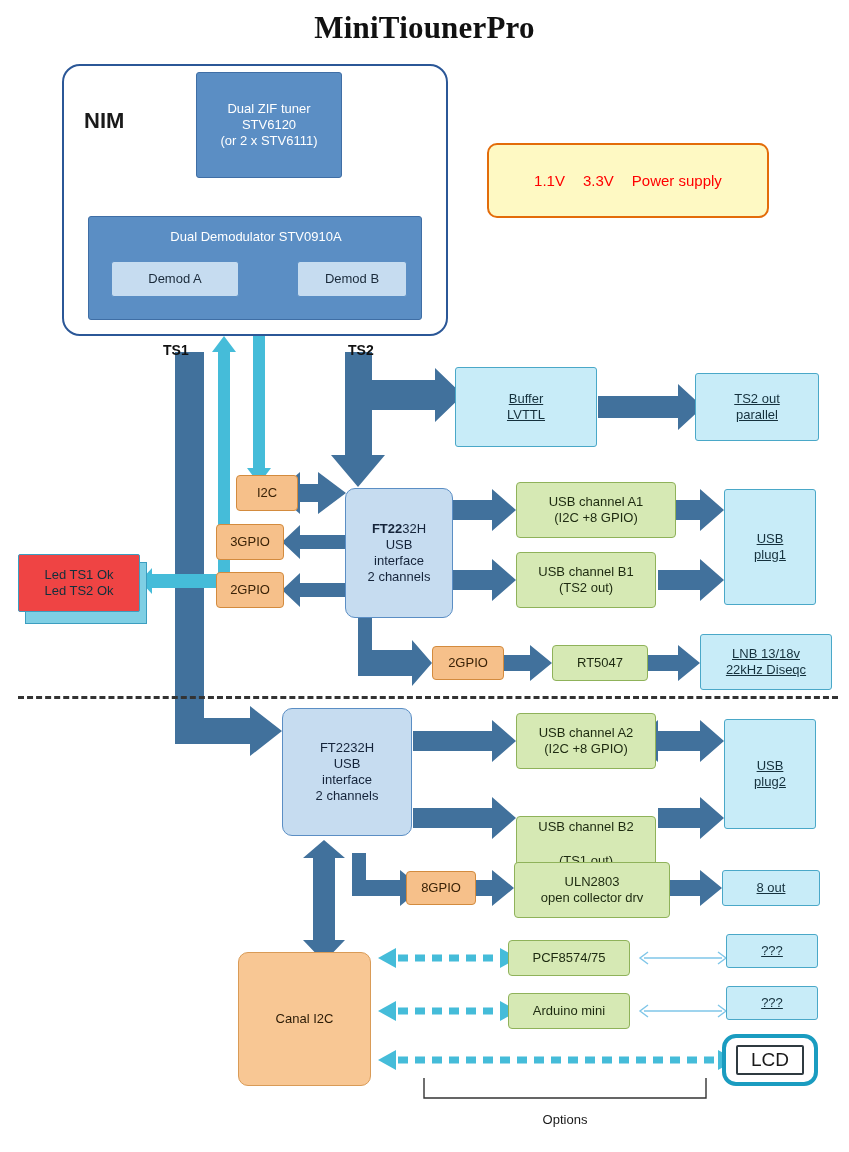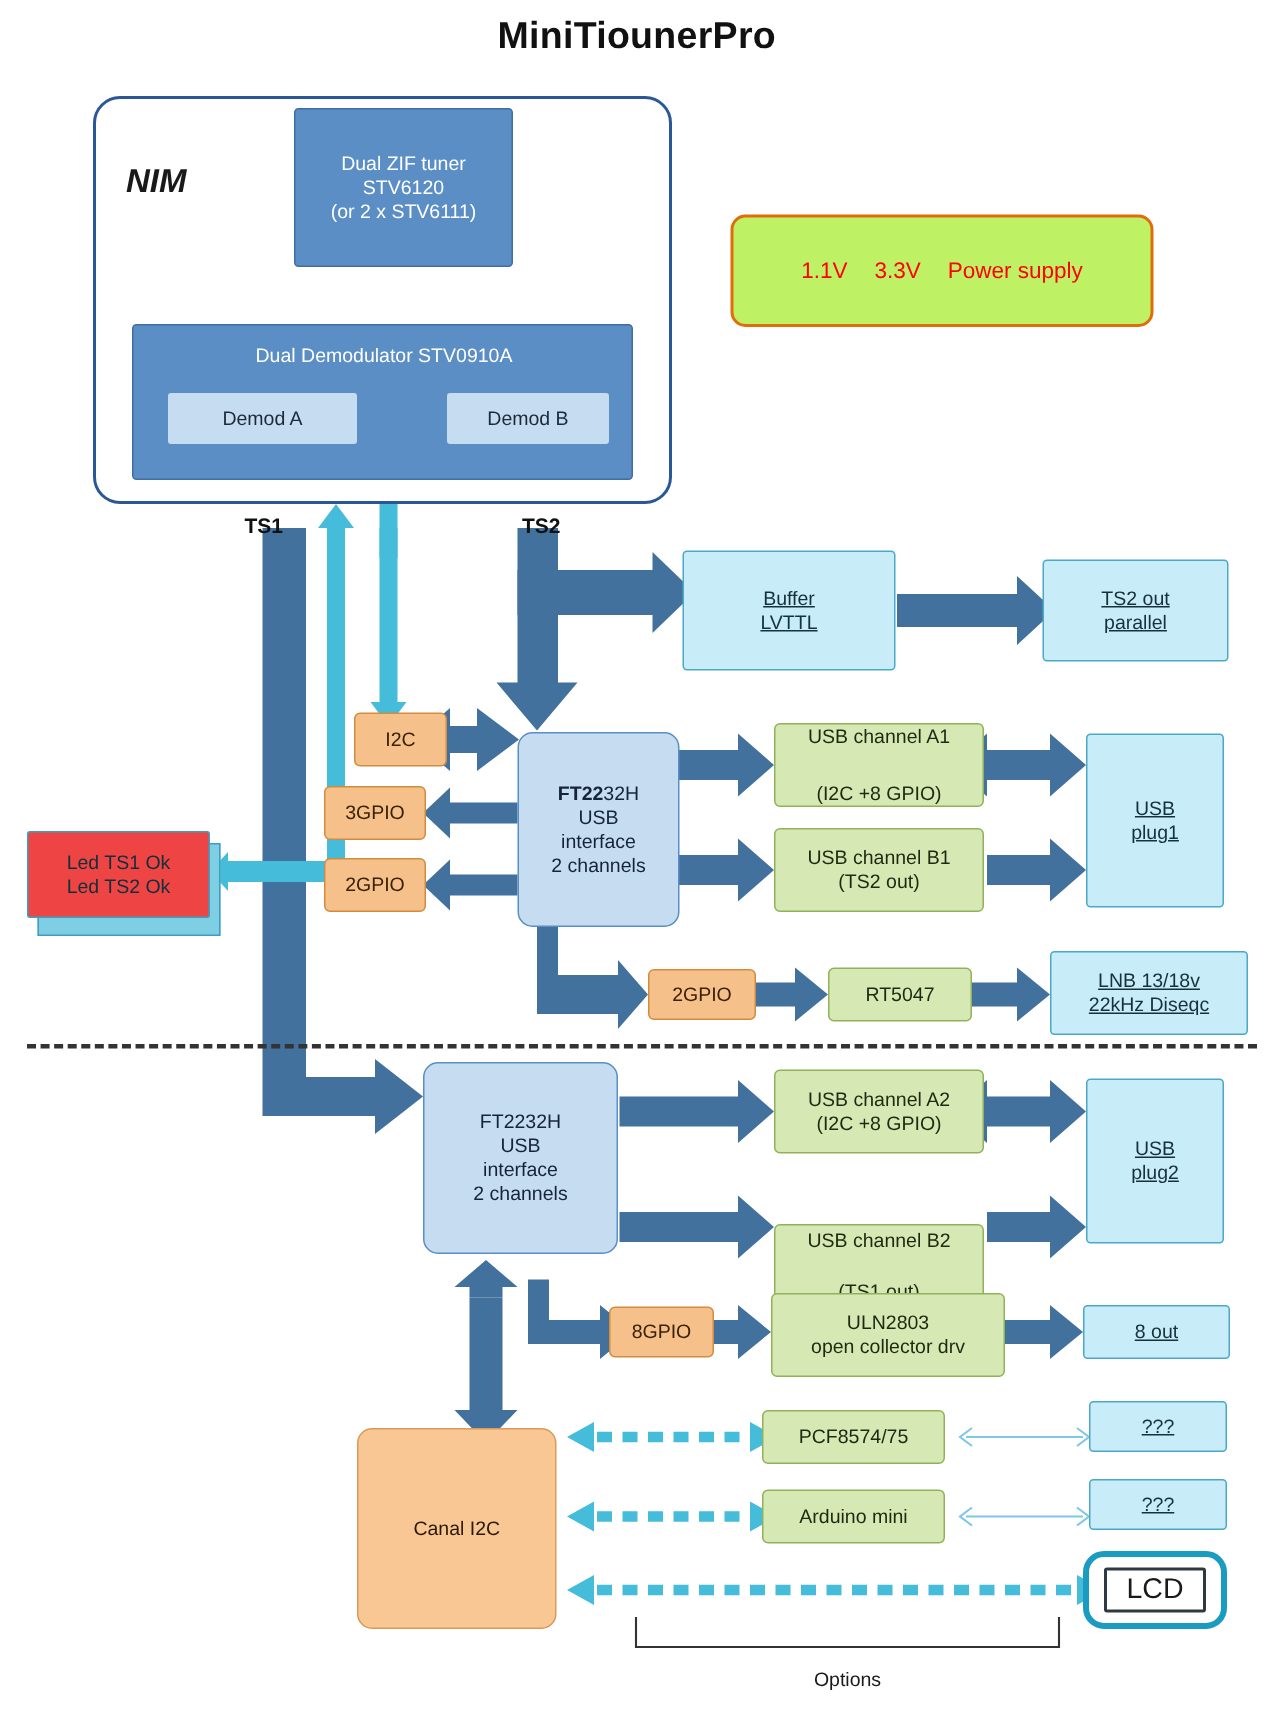--- a/index.html
+++ b/index.html
@@ -16,24 +16,25 @@
     width: 849px;
     height: 1152px;
     overflow: hidden;
     background: #ffffff;
   }
   .abs { position: absolute; box-sizing: border-box; }
 
   #title {
     left: 0; top: 10px; width: 849px;
     text-align: center;
-    font-size: 25px;
+    font-size: 31px;
     font-weight: bold;
     color: #111111;
     letter-spacing: .2px;
+    font-family: Liberation Serif, serif;
   }
 
   
   .box {
     display: flex;
     flex-direction: column;
     align-items: center;
     justify-content: center;
     text-align: center;
     line-height: 1.25;
@@ -42,21 +43,20 @@
 
   .nim-outline {
     border: 2px solid #2b5797;
     border-radius: 18px;
     background: #ffffff;
   }
   .nim-label {
     font-size: 22px;
     font-weight: bold;
     color: #1a1a1a;
-    font-style: italic;
   }
 
   .blue-solid {
     background: #5b8ec4;
     border: 1px solid #3f6ea5;
     color: #ffffff;
     font-size: 13px;
   }
   .blue-inner {
     background: #c6dcf0;
@@ -88,21 +88,21 @@
     border-radius: 4px;
   }
   .orange-big {
     background: #f8c794;
     border: 1px solid #d99b57;
     color: #2a1a05;
     font-size: 13px;
     border-radius: 10px;
   }
   .psu-box {
-    background: #bef264;
+    background: #fef9c3;
     border: 2px solid #e36c0a;
     border-radius: 10px;
     color: #ff0000;
     font-size: 15px;
     font-weight: 500;
     display: flex;
     flex-direction: row;
     align-items: center;
     justify-content: center;
     gap: 18px;
@@ -335,21 +335,21 @@
     <span class="ln">Led TS2 Ok</span>
   </div>
 
   <div class="abs box ft-box" style="left:345px; top:488px; width:108px; height:130px;">
     <span class="ln"><b>FT22</b><span>32H</span></span>
     <span class="ln">USB</span>
     <span class="ln">interface</span>
     <span class="ln">2 channels</span>
   </div>
 
-  <div class="abs box green-box" style="left:516px; top:482px; width:140px; height:56px;justify-content:space-between;">
+  <div class="abs box green-box" style="left:516px; top:482px; width:160px; height:56px;">
     <span class="ln">USB channel A1</span>
     <span class="ln">(I2C +8 GPIO)</span>
   </div>
 
   <div class="abs box green-box" style="left:516px; top:552px; width:140px; height:56px;">
     <span class="ln">USB channel B1</span>
     <span class="ln">(TS2 out)</span>
   </div>
 
   <div class="abs box cyan-box" style="left:724px; top:489px; width:92px; height:116px;">

